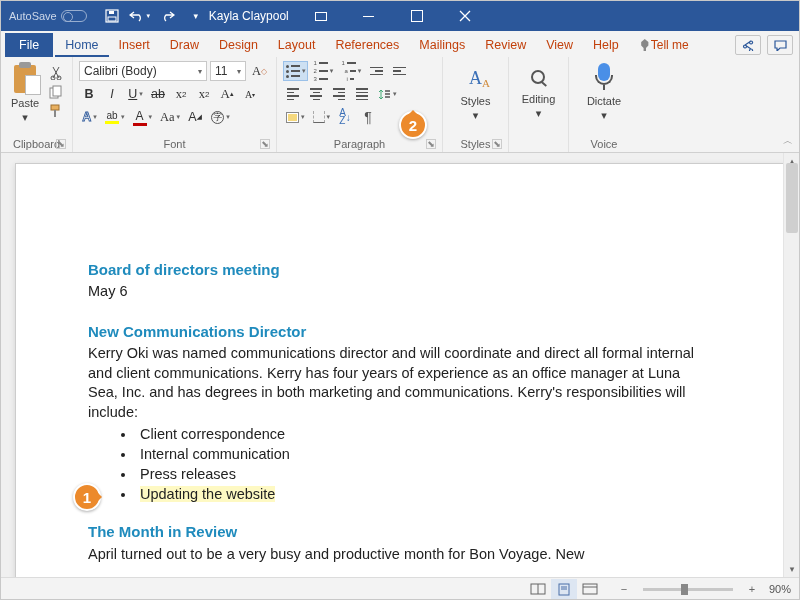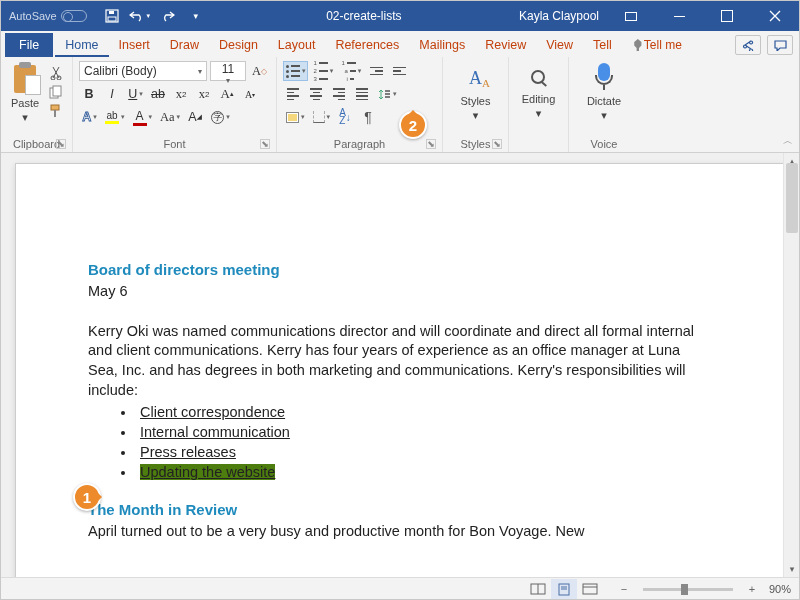--- a/index.html
+++ b/index.html
@@ -44,21 +44,21 @@
   .paste-icon .board::before { content:""; position:absolute; top:-3px; left:5px; width:12px; height:6px; background:#999; border-radius:2px;}
   .paste-icon .sheet { position:absolute; bottom:0; right:-2px; width:16px; height:20px; background:#fff; border:1px solid #bbb;}
   .mini-col { display:flex; flex-direction:column; gap:3px; margin-top:4px; }
   .icon16 { width:18px; height:16px; display:flex; align-items:center; justify-content:center; color:#555; font-size:12px; }
 
   
   .font-group-body { display:flex; flex-direction:column; gap:3px; }
   .font-row { display:flex; gap:3px; align-items:center; }
   .combo { border:1px solid #c8c8c8; background:#fff; height:20px; font-size:12px; display:flex; align-items:center; padding:0 4px; color:#333; }
   .combo.font { width:128px; justify-content:space-between;}
-  .combo.size { width:36px; justify-content:space-between;flex-direction:column;}
+  .combo.size { width:36px; justify-content:space-between;}
   .dd { font-size:8px; color:#666; }
   .btn { height:20px; min-width:20px; display:flex; align-items:center; justify-content:center; font-size:12.5px; color:#333; padding:0 2px; border:1px solid transparent; }
   .btn.ddown { padding-right:1px;}
   .btn .chev { font-size:7px; color:#666; margin-left:2px;}
   .row2 .btn, .row3 .btn { font-family: "Times New Roman", serif;}
   .font-color-box { width:14px; height:3px; background:#c00000; display:inline-block;}
   .highlight-box { width:14px; height:3px; background:#ffff00; display:inline-block;}
   .outline-A { -webkit-text-stroke: 0.8px #2b579a; color: transparent; font-weight:bold; }
   .small-chev { font-size:7px; color:#666; margin-left:1px;}
 
@@ -97,22 +97,22 @@
   .callout.pointer-right::after { content:""; position:absolute; right:-9px; top:50%; transform:translateY(-50%); border:6px solid transparent; border-left-color:#ec8a2c;}
 
   
   .doc-area { height: 424px; background:#f0f0f0; overflow:hidden; position:relative; padding:10px 14px 0 14px;}
   .page { background:#fff; border:1px solid #ccc; box-shadow: 0 2px 6px rgba(0,0,0,0.12); height:500px; padding: 96px 72px 20px 72px; position:relative;}
   .doc-h { color:#1f8bbd; font-size:15px; font-weight:600; margin-bottom:2px;}
   .doc-body { font-size:14.5px; color:#222; line-height:1.35; }
   .doc-body p { margin-bottom:2px;}
   .spacer-para { height:18px;}
   .bullets { list-style: disc; padding-left: 48px; font-size:14.5px; color:#222; line-height:1.38; margin-top:2px;}
-  .bullets li { padding-left:4px;text-decoration:underline;}
-  .selected { background:#4d7c0f; }
+  .bullets li { padding-left:4px;}
+  .selected { background:#fef9c3; }
   .vscroll { position:absolute; top:0; right:0; width:16px; height:100%; background:#f0f0f0; border-left:1px solid #e4e4e4;}
   .vscroll .thumb { position:absolute; top:10px; left:2px; width:12px; height:70px; background:#cfcfcf; border-radius:2px;}
   .vscroll .arrow { position:absolute; left:0; width:16px; height:16px; display:flex; align-items:center; justify-content:center; font-size:9px; color:#666;}
   .vscroll .arrow.bot { bottom:0;}
 
   
   .statusbar { height:23px; background:#f3f3f3; border-top:1px solid #dcdcdc; display:flex; align-items:center; font-size:11px; color:#555;}
   .statusbar .flex { flex:1;}
   .statusbar .view-btn { width:26px; height:20px; display:flex; align-items:center; justify-content:center; color:#666; }
   .statusbar .view-btn.active { background:#dde6f2; }
@@ -145,21 +145,20 @@
         <span class="small-chev" style="color:#fff">▾</span>
       </div>
       <div class="qat-btn">
         <svg width="14" height="12" viewBox="0 0 14 12">
             <path d="M9 2 L13 5 L9 8 M13 5 H5 A4 4 0 0 0 5 11" fill="none" stroke="#fff" stroke-width="1.3"></path>
           </svg>
       </div>
       <div class="qat-btn" style="font-size:9px;color:#fff">▾</div>
     </div>
   </div>
-  <div class="title-center">02-create-lists</div>
   <div class="right">
     <span class="user">Kayla Claypool</span>
     <div class="winbtn">
         <span class="sq" style="height:9px"></span>
       </div>
     <div class="winbtn">
         <span style="width:11px;height:1px;background:#fff;display:inline-block"></span>
       </div>
     <div class="winbtn">
         <span class="sq"></span>
@@ -176,21 +175,21 @@
   <div class="tab file">File</div>
   <div class="tab active">Home</div>
   <div class="tab">Insert</div>
   <div class="tab">Draw</div>
   <div class="tab">Design</div>
   <div class="tab">Layout</div>
   <div class="tab">References</div>
   <div class="tab">Mailings</div>
   <div class="tab">Review</div>
   <div class="tab">View</div>
-  <div class="tab">Tell</div>
+  <div class="tab">Help</div>
   <div class="tab tellme">
       <span class="bulb"></span>
       <span>Tell me</span>
     </div>
   <div class="spacer"></div>
   <div class="right-btns">
     <div class="rbtn">
         <svg width="13" height="12" viewBox="0 0 13 12">
           <path d="M3 6 L9 2 M3 6 L9 10 M9 2 a1.5 1.5 0 1 0 .1 0 M9 10 a1.5 1.5 0 1 0 .1 0 M3 6 a1.5 1.5 0 1 0 .1 0" fill="none" stroke="#2b579a" stroke-width="1.2"></path>
         </svg>
@@ -488,20 +487,21 @@
 
   <div class="callout pointer-up" style="top:54px;left:398px">2</div>
 </div>
 
 <div class="doc-area">
   <div class="page">
     <div class="doc-body">
       <p class="doc-h">Board of directors meeting</p>
       <p>May 6</p>
       <div class="spacer-para"></div>
+      <p class="doc-h">New Communications Director</p>
       <p>Kerry Oki was named communications director and will coordinate and direct all formal internal and client communications. Kerry has four years of experience as an office manager at Luna Sea, Inc. and has degrees in both marketing and communications. Kerry's responsibilities will include:</p>
       <ul class="bullets">
         <li>Client correspondence</li>
         <li>Internal communication</li>
         <li>Press releases</li>
         <li><span class="selected">Updating the website</span></li>
       </ul>
       <div class="spacer-para"></div>
       <p class="doc-h">The Month in Review</p>
       <p>April turned out to be a very busy and productive month for Bon Voyage. New</p>

